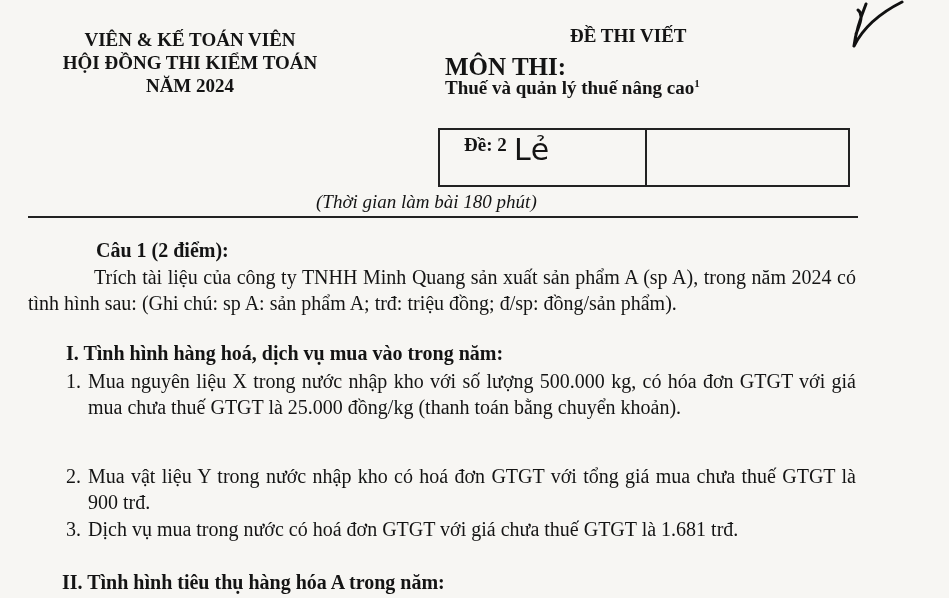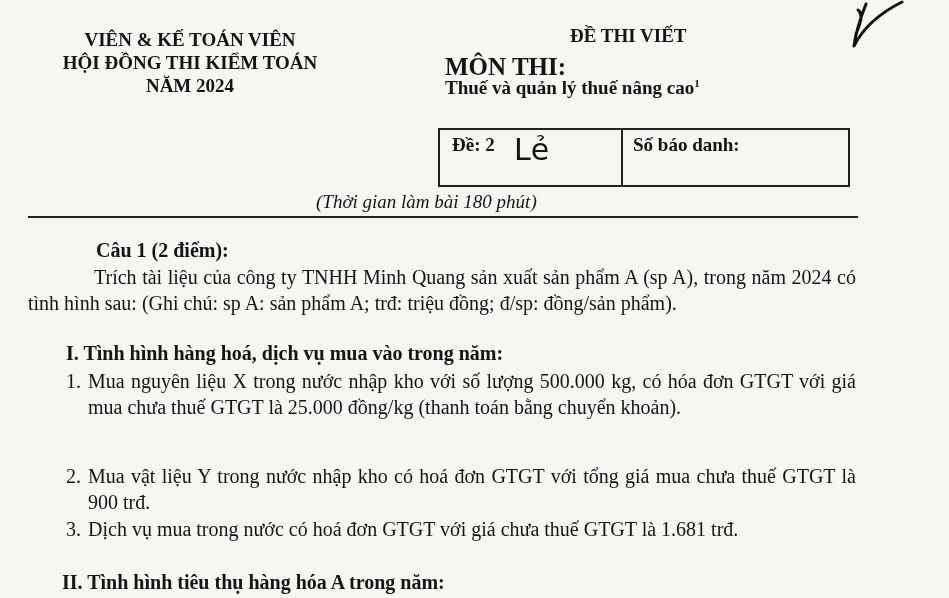--- a/index.html
+++ b/index.html
@@ -19,21 +19,21 @@
     left:570px; top:25px; font-weight:bold; font-size:19px;text-align:center;
   }
   .mon-thi { left:445px; top:53px; font-weight:bold; font-size:25px; }
   .subject { left:445px; top:77px; font-weight:bold; font-size:19px; }
   .subject sup { font-size:11px; }
   .signature { left:848px; top:0px; }
   .box {
     left:438px; top:128px; width:408px; height:55px;
     border:2px solid #222; display:flex;
   }
-  .box .cell { position:relative; font-weight:bold; font-size:19px; padding:4px 12px; }
+  .box .cell { position:relative; font-weight:bold; font-size:19px; padding:4px 24px; }
   .box .cell1 { width:157px; border-right:2px solid #222; }
   .box .cell2 { flex:1; padding-left:10px; }
   .handwrite {
     position:absolute; left:74px; top:2px;
     font-family:"DejaVu Sans", sans-serif; font-size:30px; font-weight:normal;
   }
   .duration {
     left:316px; top:191px; font-style:italic; font-size:19px;
   }
   .rule { left:28px; top:216px; width:830px; height:2px; background:#222; }
@@ -64,23 +64,20 @@
 
 <svg class="abs signature" width="60" height="52" viewBox="0 0 60 52">
   <path d="M18 4 C14 14, 8 30, 6 46 M6 46 C14 30, 30 14, 54 2 M10 10 C16 14, 12 24, 8 34" stroke="#111" stroke-width="3" fill="none" stroke-linecap="round"></path>
 </svg>
 
 <div class="abs box">
   <div class="cell cell1">
     <span>Đề: 2</span>
     <span class="handwrite">Lẻ</span>
   </div>
-  <div class="cell cell2">
-    <span>Số báo danh:</span>
-  </div>
 </div>
 
 <div class="abs duration">(Thời gian làm bài 180 phút)</div>
 <div class="abs rule"></div>
 
 <div class="abs q-title">Câu 1 (2 điểm):</div>
 <div class="abs para body-text"><span class="indent"></span><span>Trích tài liệu của công ty TNHH Minh Quang sản xuất sản phẩm A (sp A), trong năm 2024 có tình hình sau: (Ghi chú: sp A: sản phẩm A; trđ: triệu đồng; đ/sp: đồng/sản phẩm).</span></div>
 
 <div class="abs sec sec1">I. Tình hình hàng hoá, dịch vụ mua vào trong năm:</div>
 

